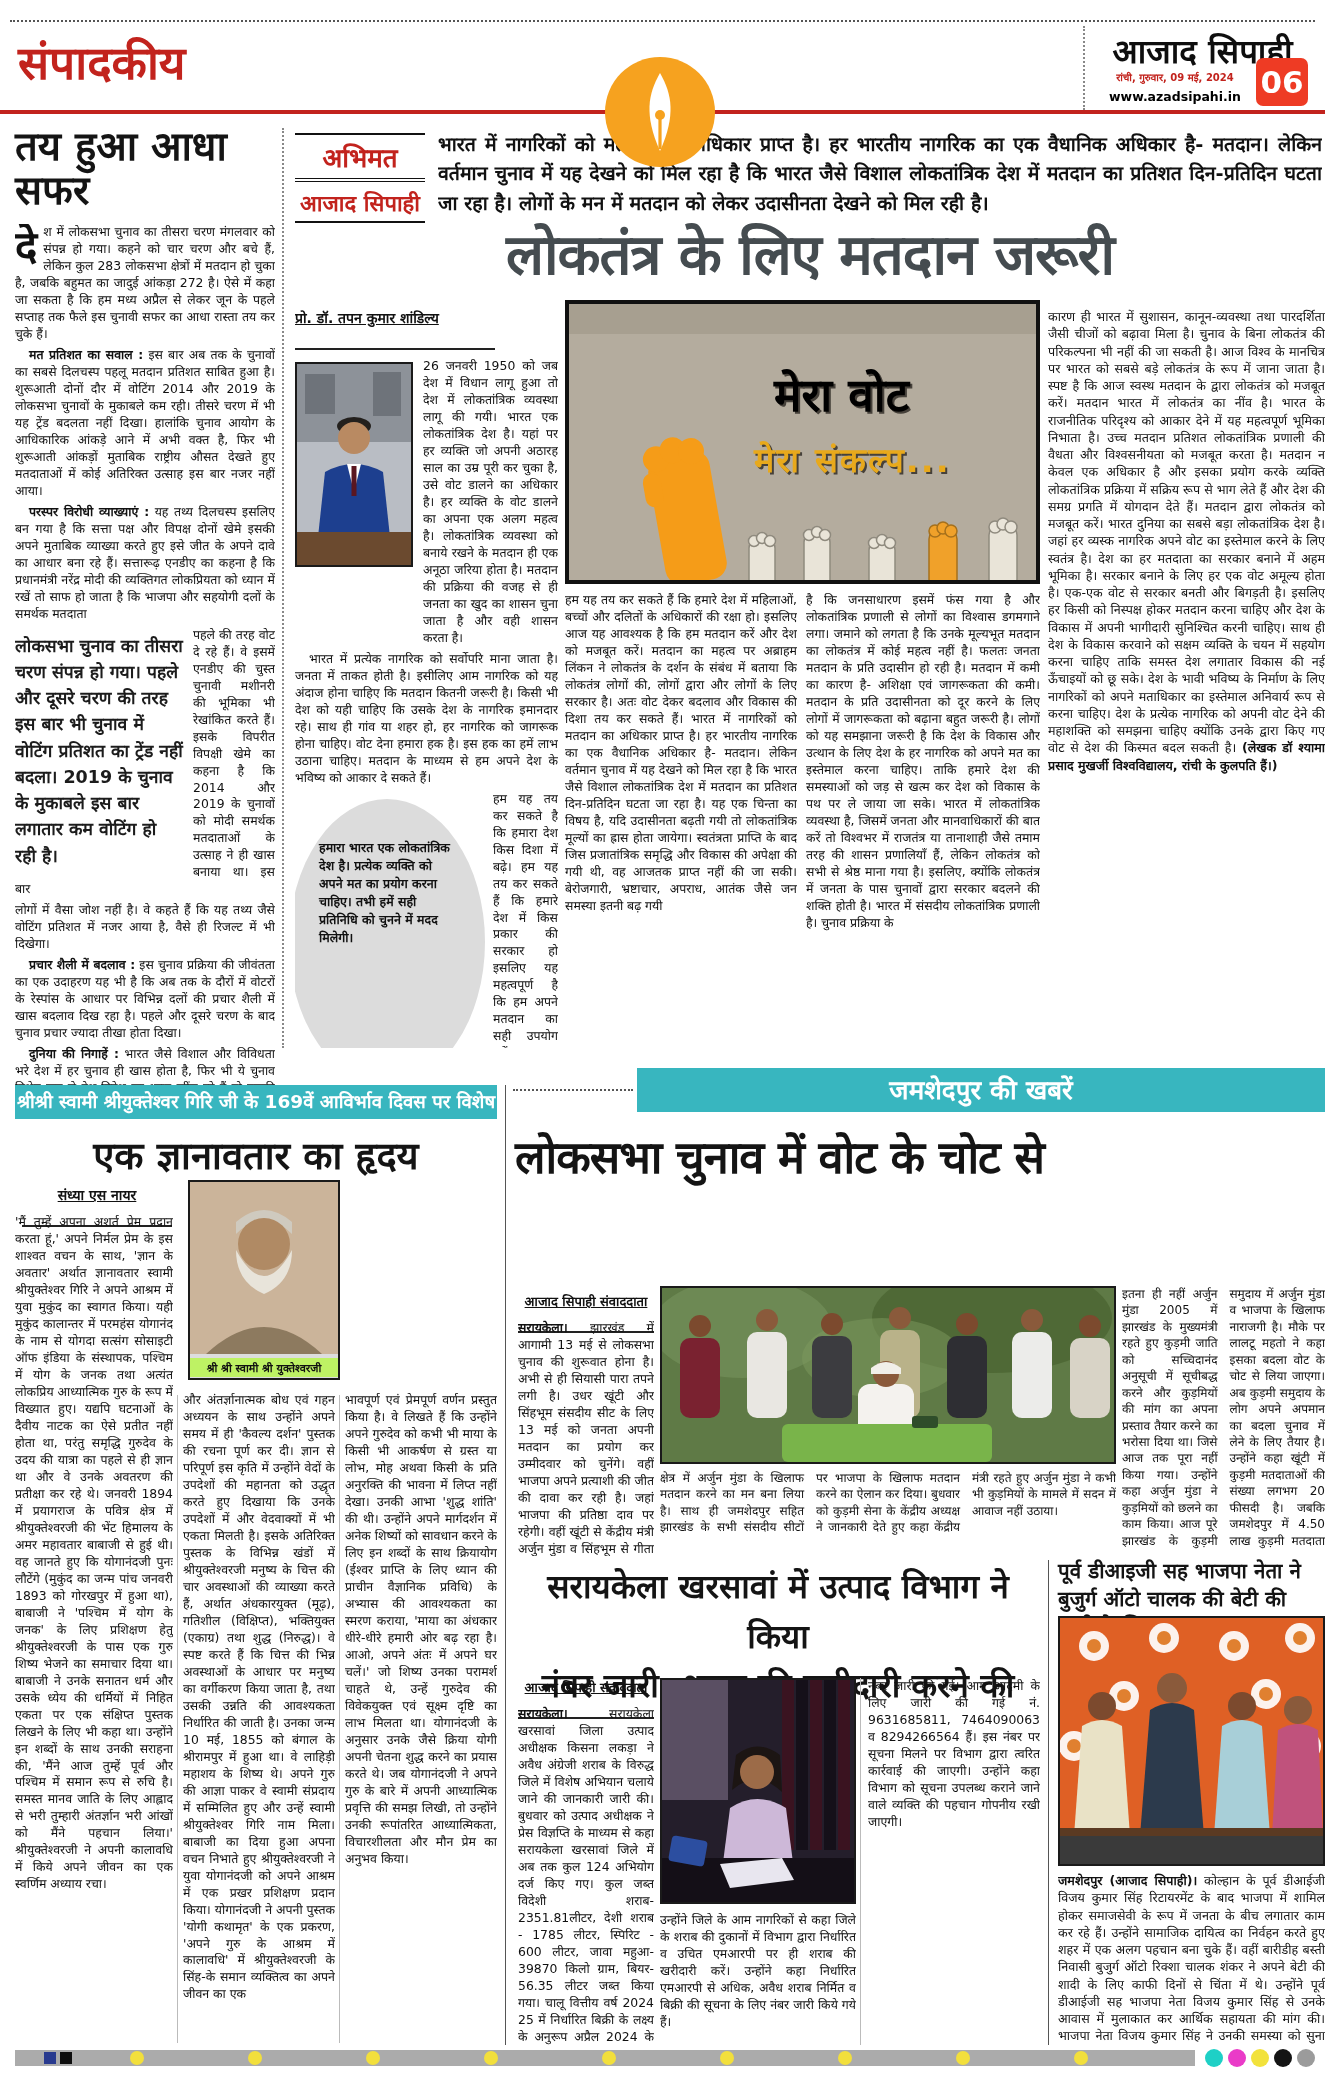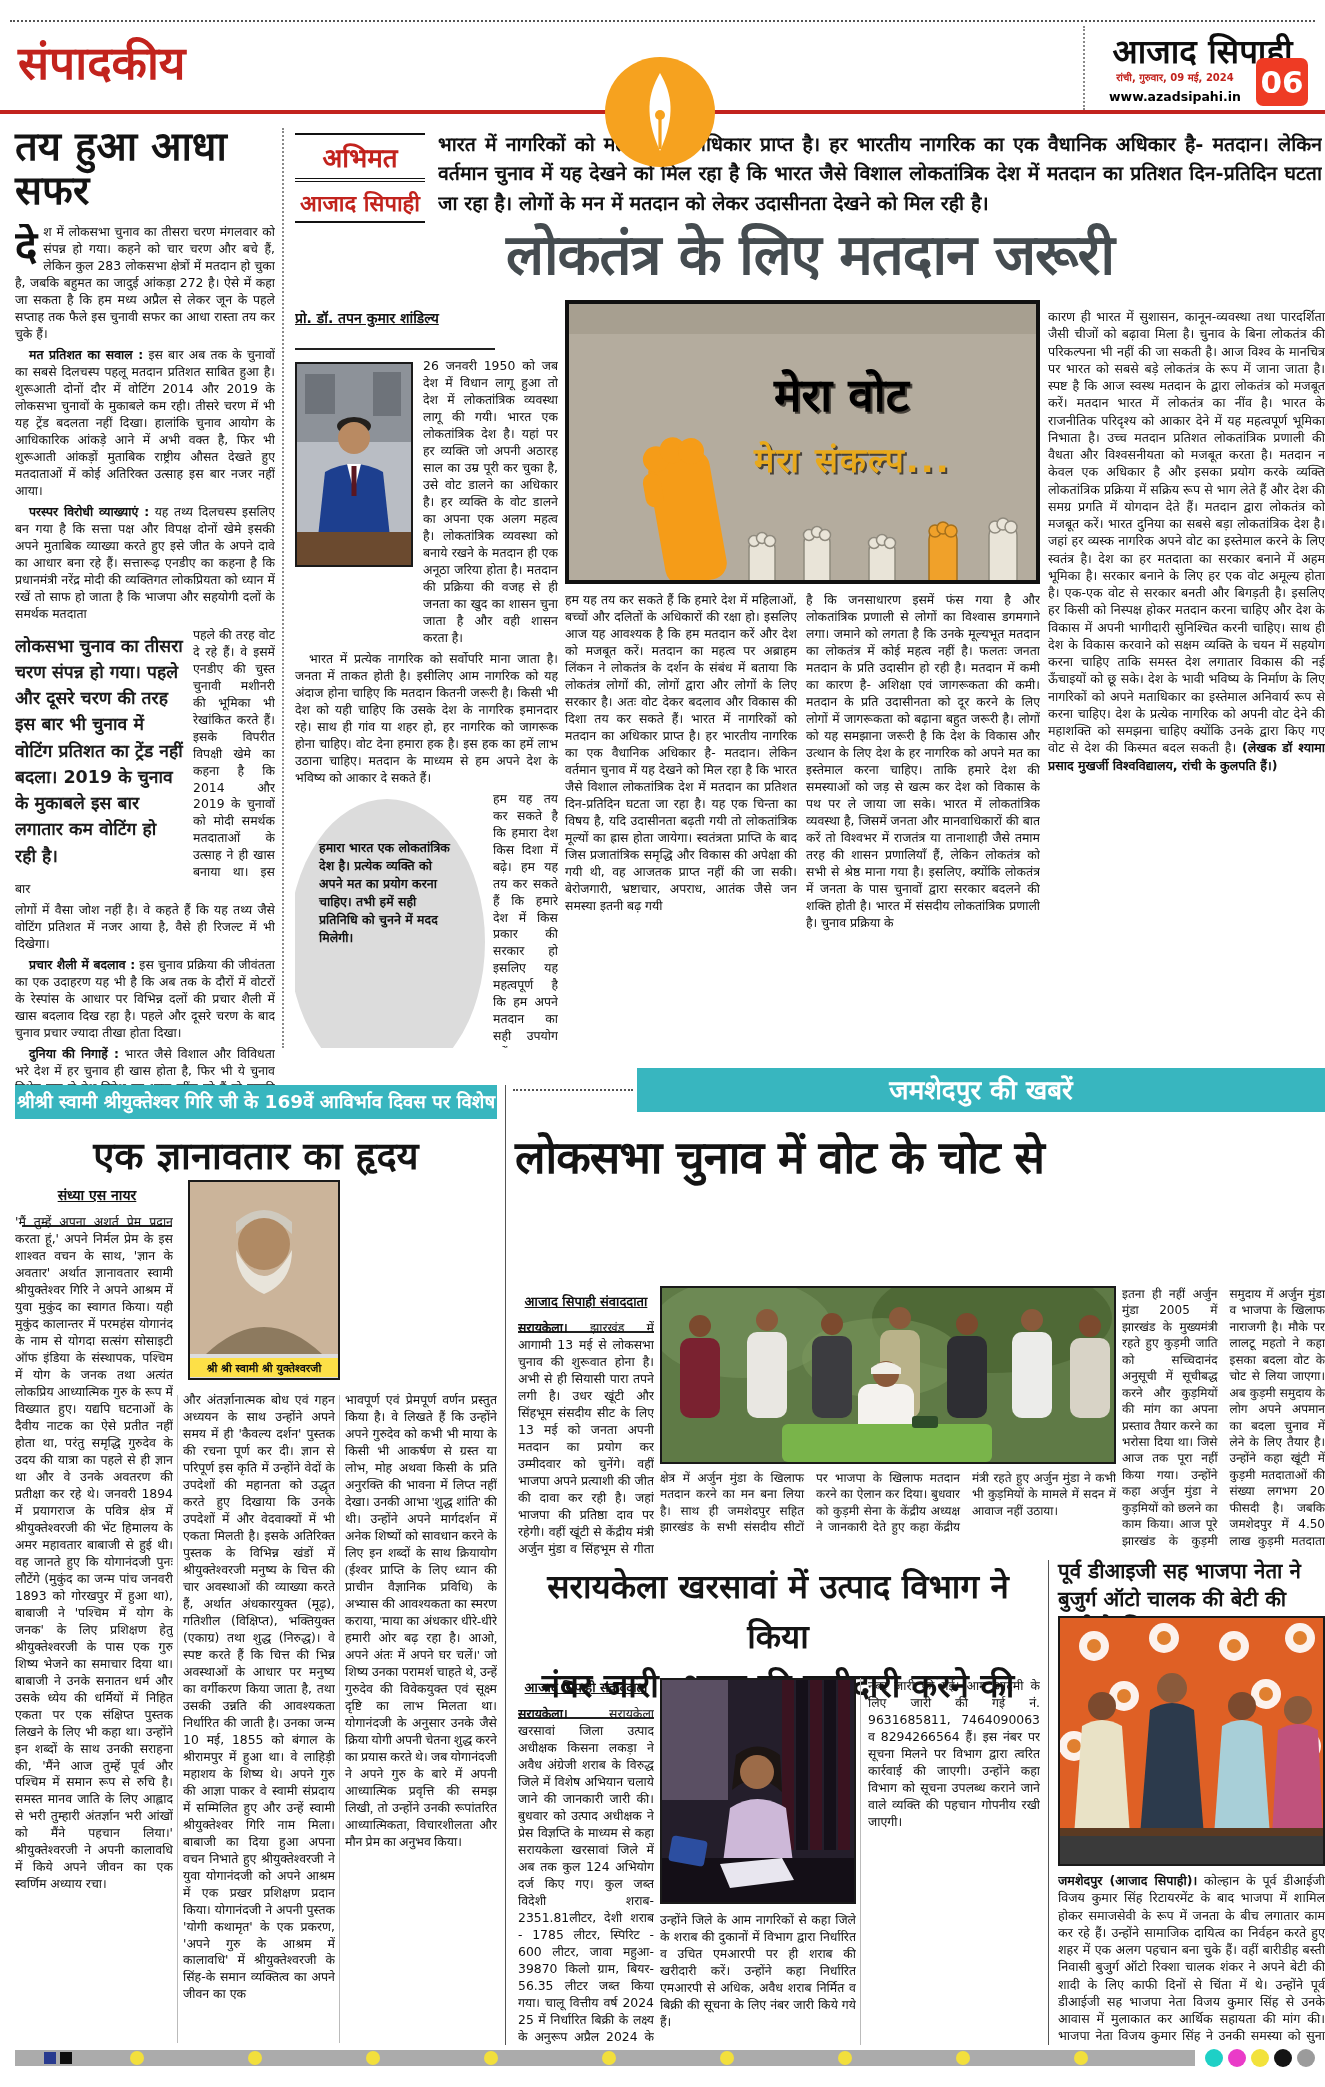--- a/index.html
+++ b/index.html
@@ -21,21 +21,21 @@
   .hl-black{color:#141414;font-weight:bold;}
   .byline{font-weight:bold;font-size:14px;text-align:center;border-bottom:2px solid #222;padding-bottom:21px;text-decoration:underline;}
   .banner{background:#38b6bf;color:#fff;font-weight:bold;text-align:center;overflow:hidden;}
   .dropcap{float:left;font-size:42px;line-height:0.9;font-weight:bold;padding:4px 6px 0 0;}
   .pullquote{float:left;width:168px;font-size:17.5px;line-height:1.5;font-weight:bold;color:#1c1c1c;
              margin:6px 10px 4px 0;text-align:left;}
   .quote-ellipse{float:left;width:196px;height:286px;background:#dcdcdc;border-radius:50%;
                  margin:8px 8px 4px -6px;padding:40px 26px 0 30px;box-sizing:border-box;
                  font-size:12.5px;font-weight:bold;line-height:1.45;text-align:left;}
   .photoframe{border:2px solid #1a1a1a;background:#ddd;box-sizing:border-box;}
-  .caption{font-size:11px;font-weight:bold;text-align:center;background:#fde047;padding:2px 16px;}
+  .caption{font-size:11px;font-weight:bold;text-align:center;background:#bef264;padding:2px 16px;}
   .poster{background:#b6afa2;border:4px solid #111;box-sizing:border-box;overflow:hidden;}
   .poster .ptxt1{position:absolute;left:205px;top:58px;font-size:46px;font-weight:bold;color:#000000;
                  text-shadow:2px 2px 0 #46413a;}
   .poster .ptxt2{position:absolute;left:185px;top:132px;font-size:34px;font-weight:bold;color:#e8a91c;
                  text-shadow:2px 2px 0 #46413a;letter-spacing:2px;}
   .footerbar{background:#ababab;}
   .fdot{position:absolute;border-radius:50%;}
   .fsq{position:absolute;}
   .cols2{column-count:2;column-gap:12px;}
   .cols3{column-count:3;column-gap:12px;}
@@ -198,21 +198,21 @@
   </div>
 
   <div class="abs bodytxt" style="left:15px;top:1214px;width:158px;height:830px;">
     <p class="noind"><span>'मैं तुम्हें अपना अशर्त प्रेम प्रदान करता हूं,' अपने निर्मल प्रेम के इस शाश्वत वचन के साथ, 'ज्ञान के अवतार' अर्थात ज्ञानावतार स्वामी श्रीयुक्तेश्वर गिरि ने अपने आश्रम में युवा मुकुंद का स्वागत किया। यही मुकुंद कालान्तर में परमहंस योगानंद के नाम से योगदा सत्संग सोसाइटी ऑफ इंडिया के संस्थापक, पश्चिम में योग के जनक तथा अत्यंत लोकप्रिय आध्यात्मिक गुरु के रूप में विख्यात हुए। यद्यपि घटनाओं के दैवीय नाटक का ऐसे प्रतीत नहीं होता था, परंतु समृद्धि गुरुदेव के उदय की यात्रा का पहले से ही ज्ञान था और वे उनके अवतरण की प्रतीक्षा कर रहे थे। जनवरी 1894 में प्रयागराज के पवित्र क्षेत्र में श्रीयुक्तेश्वरजी की भेंट हिमालय के अमर महावतार बाबाजी से हुई थी। वह जानते हुए कि योगानंदजी पुनः लौटेंगे (मुकुंद का जन्म पांच जनवरी 1893 को गोरखपुर में हुआ था), बाबाजी ने 'पश्चिम में योग के जनक' के लिए प्रशिक्षण हेतु श्रीयुक्तेश्वरजी के पास एक गुरु शिष्य भेजने का समाचार दिया था। बाबाजी ने उनके सनातन धर्म और उसके ध्येय की धर्मियों में निहित एकता पर एक संक्षिप्त पुस्तक लिखने के लिए भी कहा था। उन्होंने इन शब्दों के साथ उनकी सराहना की, 'मैंने आज तुम्हें पूर्व और पश्चिम में समान रूप से रुचि है। समस्त मानव जाति के लिए आह्लाद से भरी तुम्हारी अंतर्ज्ञान भरी आंखों को मैंने पहचान लिया।' श्रीयुक्तेश्वरजी ने अपनी कालावधि में किये अपने जीवन का एक स्वर्णिम अध्याय रचा।</span></p>
   </div>
   <div class="abs vline" style="left:176.5px;top:1395px;height:648px;border-color:#bbb;"></div>
   <div class="abs bodytxt" style="left:183px;top:1392px;width:152px;height:652px;">
     <p class="noind"><span>और अंतर्ज्ञानात्मक बोध एवं गहन अध्ययन के साथ उन्होंने अपने समय में ही 'कैवल्य दर्शन' पुस्तक की रचना पूर्ण कर दी। ज्ञान से परिपूर्ण इस कृति में उन्होंने वेदों के उपदेशों की महानता को उद्धृत करते हुए दिखाया कि उनके उपदेशों में और वेदवाक्यों में भी एकता मिलती है। इसके अतिरिक्त पुस्तक के विभिन्न खंडों में श्रीयुक्तेश्वरजी मनुष्य के चित्त की चार अवस्थाओं की व्याख्या करते हैं, अर्थात अंधकारयुक्त (मूढ़), गतिशील (विक्षिप्त), भक्तियुक्त (एकाग्र) तथा शुद्ध (निरुद्ध)। वे स्पष्ट करते हैं कि चित्त की भिन्न अवस्थाओं के आधार पर मनुष्य का वर्गीकरण किया जाता है, तथा उसकी उन्नति की आवश्यकता निर्धारित की जाती है। उनका जन्म 10 मई, 1855 को बंगाल के श्रीरामपुर में हुआ था। वे लाहिड़ी महाशय के शिष्य थे। अपने गुरु की आज्ञा पाकर वे स्वामी संप्रदाय में सम्मिलित हुए और उन्हें स्वामी श्रीयुक्तेश्वर गिरि नाम मिला। बाबाजी का दिया हुआ अपना वचन निभाते हुए श्रीयुक्तेश्वरजी ने युवा योगानंदजी को अपने आश्रम में एक प्रखर प्रशिक्षण प्रदान किया। योगानंदजी ने अपनी पुस्तक 'योगी कथामृत' के एक प्रकरण, 'अपने गुरु के आश्रम में कालावधि' में श्रीयुक्तेश्वरजी के सिंह-के समान व्यक्तित्व का अपने जीवन का एक</span></p>
   </div>
   <div class="abs vline" style="left:338.5px;top:1395px;height:648px;border-color:#bbb;"></div>
-  <div class="abs bodytxt" style="left:345px;top:1392px;width:152px;height:652px;font-family:Liberation Serif, serif;">
+  <div class="abs bodytxt" style="left:345px;top:1392px;width:152px;height:652px;">
     <p class="noind"><span>भावपूर्ण एवं प्रेमपूर्ण वर्णन प्रस्तुत किया है। वे लिखते हैं कि उन्होंने अपने गुरुदेव को कभी भी माया के किसी भी आकर्षण से ग्रस्त या लोभ, मोह अथवा किसी के प्रति अनुरक्ति की भावना में लिप्त नहीं देखा। उनकी आभा 'शुद्ध शांति' की थी। उन्होंने अपने मार्गदर्शन में अनेक शिष्यों को सावधान करने के लिए इन शब्दों के साथ क्रियायोग (ईश्वर प्राप्ति के लिए ध्यान की प्राचीन वैज्ञानिक प्रविधि) के अभ्यास की आवश्यकता का स्मरण कराया, 'माया का अंधकार धीरे-धीरे हमारी ओर बढ़ रहा है। आओ, अपने अंतः में अपने घर चलें।' जो शिष्य उनका परामर्श चाहते थे, उन्हें गुरुदेव की विवेकयुक्त एवं सूक्ष्म दृष्टि का लाभ मिलता था। योगानंदजी के अनुसार उनके जैसे क्रिया योगी अपनी चेतना शुद्ध करने का प्रयास करते थे। जब योगानंदजी ने अपने गुरु के बारे में अपनी आध्यात्मिक प्रवृत्ति की समझ लिखी, तो उन्होंने उनकी रूपांतरित आध्यात्मिकता, विचारशीलता और मौन प्रेम का अनुभव किया।</span></p>
   </div>
 
   <div class="abs dotline" style="left:513px;top:1089px;width:120px;"></div>
   <div class="abs banner" style="left:637px;top:1068px;width:688px;height:44px;font-size:26px;line-height:44px;">जमशेदपुर की खबरें</div>
 
   <div class="abs hl-black" style="left:515px;top:1122px;width:545px;font-size:45px;line-height:1.62;letter-spacing:-1px;">
     <div>लोकसभा चुनाव में वोट के चोट से</div>
   </div>
 

